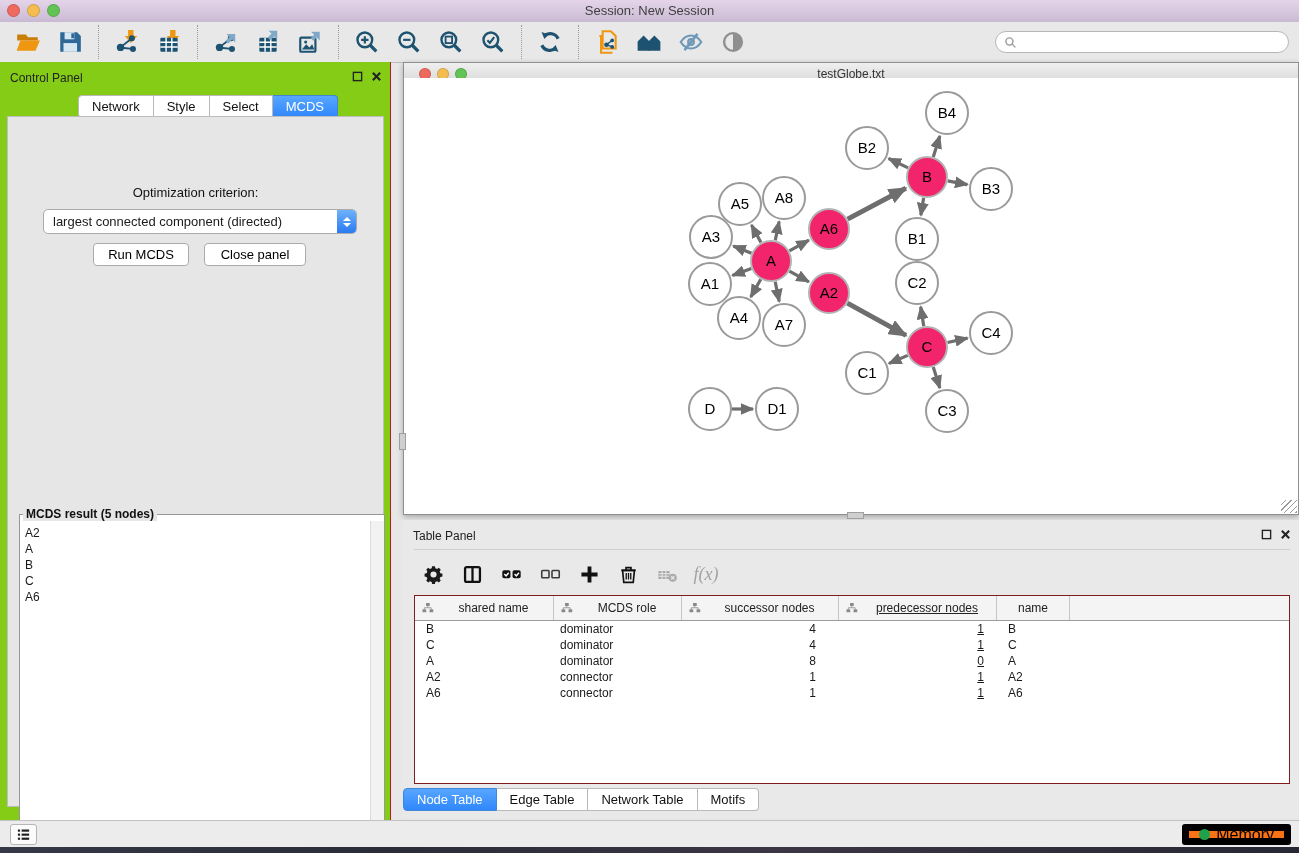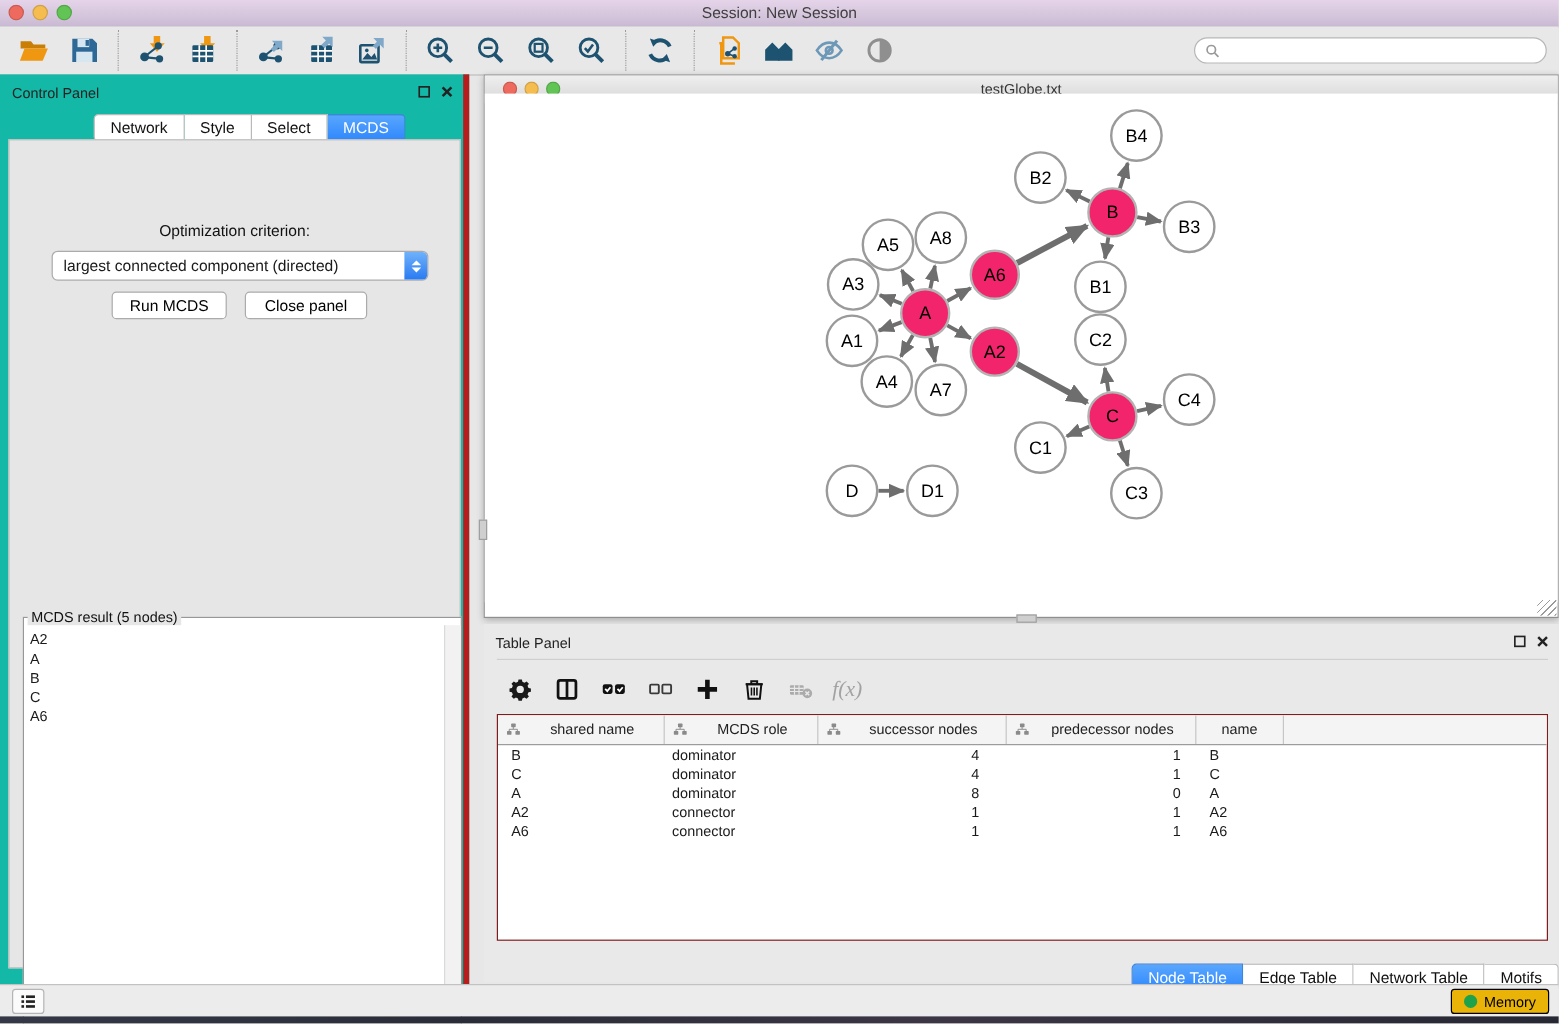--- a/index.html
+++ b/index.html
@@ -23,21 +23,21 @@
   .tbgroup{display:flex;align-items:center;gap:12px;padding:0 13px;height:34px;}
   .tbgroup + .tbgroup{border-left:1px dotted #9a9a9a;}
   .tbbtn{width:30px;height:30px;border:none;background:transparent;padding:0;display:flex;align-items:center;justify-content:center;cursor:default;}
   .tbbtn svg{width:26px;height:26px;}
   #searchbox{position:absolute;right:10px;top:31px;width:294px;height:22px;background:#fff;
     border:1px solid #b7b7b7;border-radius:12px;display:flex;align-items:center;padding:0 8px;box-sizing:border-box;}
   #searchbox svg{width:13px;height:13px;flex:0 0 auto;}
   #searchbox input{border:none;outline:none;flex:1;font-size:12px;margin-left:5px;background:transparent;}
 
   
-  #leftpanel{left:0;top:62px;width:391px;height:758px;background:#14b8a6;border-right:5px solid #b91c1c;box-sizing:border-box;}
+  #leftpanel{left:0;top:62px;width:391px;height:758px;background:#84cc16;border-right:1px solid #b91c1c;box-sizing:border-box;}
   .paneltitle{position:absolute;left:10px;top:9px;font-size:12px;color:#222;}
   .panelicons{position:absolute;right:8px;top:9px;display:flex;gap:8px;align-items:center;}
   .panelicons svg{width:11px;height:11px;}
   #cp-tabs{position:absolute;left:78px;top:33px;}
   .seg{display:flex;}
   .seg .tab{background:#fff;border:1px solid #b9b9b9;border-left:none;padding:0 13px;font-size:13px;
      height:21px;line-height:21px;color:#111;cursor:default;}
   .seg .tab:first-child{border-left:1px solid #b9b9b9;border-radius:4px 0 0 4px;}
   .seg .tab:last-child{border-radius:0 4px 4px 0;}
   .seg .tab.active{background:linear-gradient(#58a6fe,#2f87fc);border-color:#3f85d8;color:#fff;}
@@ -50,21 +50,21 @@
   #combo .stepper{width:19px;height:23px;border-radius:0 4px 4px 0;background:linear-gradient(#6fb1fb,#2a7bf2);
      display:flex;flex-direction:column;align-items:center;justify-content:center;gap:2px;}
   .chev{width:0;height:0;border-left:4px solid transparent;border-right:4px solid transparent;}
   .chev.up{border-bottom:4px solid #fff;} .chev.down{border-top:4px solid #fff;}
   .cpbtn{position:absolute;height:23px;background:#fff;border:1px solid #ababab;border-radius:4px;
      font-size:13px;font-family:"Liberation Sans",sans-serif;padding:0 14px;cursor:default;}
   #btn-run{left:85px;top:126px;width:96px;text-align:center;}
   #btn-close{left:196px;top:126px;width:102px;}
   #mcds-box{position:absolute;left:11px;top:390px;width:364px;height:345px;border:1px solid #979797;
      background:#fff;margin:0;padding:0;}
-  #mcds-box legend{font-size:12px;color:#111;background:#e6e6e6;padding:0 3px;margin-left:3px;}
+  #mcds-box legend{font-size:12px;color:#111;background:#e6e6e6;padding:0 3px;margin-left:3px;font-weight:bold;}
   #mcds-list{position:absolute;left:0;top:0;right:13px;bottom:0;padding:4px 0 0 5px;font-size:12px;line-height:16px;}
   #mcds-scroll{position:absolute;right:0;top:0;bottom:0;width:13px;background:#f2f2f2;border-left:1px solid #dadada;}
   #mcds-inner{position:relative;width:100%;height:318px;}
 
   
   #netframe{left:403px;top:62px;width:896px;height:453px;background:#fff;border:1px solid #8f8f8f;
      box-sizing:border-box;box-shadow:0 2px 6px rgba(0,0,0,.28);}
   #nettitle{position:absolute;left:0;top:0;right:0;height:23px;
      background:linear-gradient(#efefef,#d6d6d6);border-bottom:1px solid #aeaeae;}
   #nettitle .lights{position:absolute;left:15px;top:5px;display:flex;gap:6px;}
@@ -86,35 +86,35 @@
   #tp-table{position:absolute;left:11px;top:75px;width:876px;height:189px;background:#fff;border:1px solid #7f1d1d;box-sizing:border-box;overflow:hidden;}
   .trow{display:flex;height:16px;}
   .trow.head{height:24px;background:#f4f4f4;border-bottom:1px solid #9c9c9c;}
   .tcell{box-sizing:border-box;font-size:12px;overflow:hidden;white-space:nowrap;display:flex;align-items:center;}
   .head .tcell{border-right:1px solid #c6c6c6;color:#222;}
   .head .tcell .hlabel{flex:1;text-align:center;}
   .head .tcell svg{width:12px;height:12px;margin-left:7px;flex:0 0 auto;}
   .tcell.c0{width:139px;padding-left:11px;}
   .tcell.c1{width:128px;padding-left:6px;}
   .tcell.c2{width:157px;justify-content:flex-end;padding-right:23px;}
-  .tcell.c3{width:158px;justify-content:flex-end;padding-right:13px;}
+  .tcell.c3{width:158px;justify-content:flex-end;padding-right:13px;text-decoration:underline;}
   .tcell.c4{width:73px;padding-left:11px;}
   .head .tcell.c0,.head .tcell.c1{padding-left:0;}
   .head .tcell.c2,.head .tcell.c3{justify-content:flex-start;padding-right:0;}
   .head .tcell.c4{padding-left:0;justify-content:center;}
-  #tp-tabs{position:absolute;left:16px;right:0;top:268px;display:flex;justify-content:flex-end;margin-top:15px;}
+  #tp-tabs{position:absolute;left:0;right:0;top:268px;display:flex;justify-content:flex-start;}
   #tp-tabs .tab{height:21px;line-height:21px;}
 
   
   #statusbar{left:0;top:820px;width:1299px;height:27px;background:#ececec;border-top:1px solid #c2c2c2;box-sizing:border-box;}
   #listbtn{position:absolute;left:10px;top:3px;width:27px;height:21px;background:#fbfbfb;border:1px solid #b5b5b5;
      border-radius:3px;display:flex;align-items:center;justify-content:center;padding:0;}
   #listbtn svg{width:15px;height:15px;}
-  #membtn{position:absolute;right:8px;top:3px;height:21px;background:#eab308;border:1px solid #000000;border-radius:3px;
-     display:flex;align-items:center;gap:6px;padding:0 10px;font-size:12px;font-family:"Liberation Sans",sans-serif;}
+  #membtn{position:absolute;right:8px;top:3px;height:21px;background:#f97316;border:7px solid #000000;border-radius:3px;
+     display:flex;align-items:center;gap:6px;padding:0 10px;font-size:16px;font-family:"Liberation Sans",sans-serif;}
   #memdot{width:11px;height:11px;border-radius:50%;background:#1ea24b;}
   #bottomstrip{left:0;top:847px;width:1299px;height:6px;background:linear-gradient(90deg,#343847,#2a2d38 30%,#3c3544 60%,#262833);}
 </style>
 </head>
 <body>
 
 <div class="abs" id="titlebar">
   <div class="lights">
     <span class="light red"></span>
     <span class="light yellow"></span>

